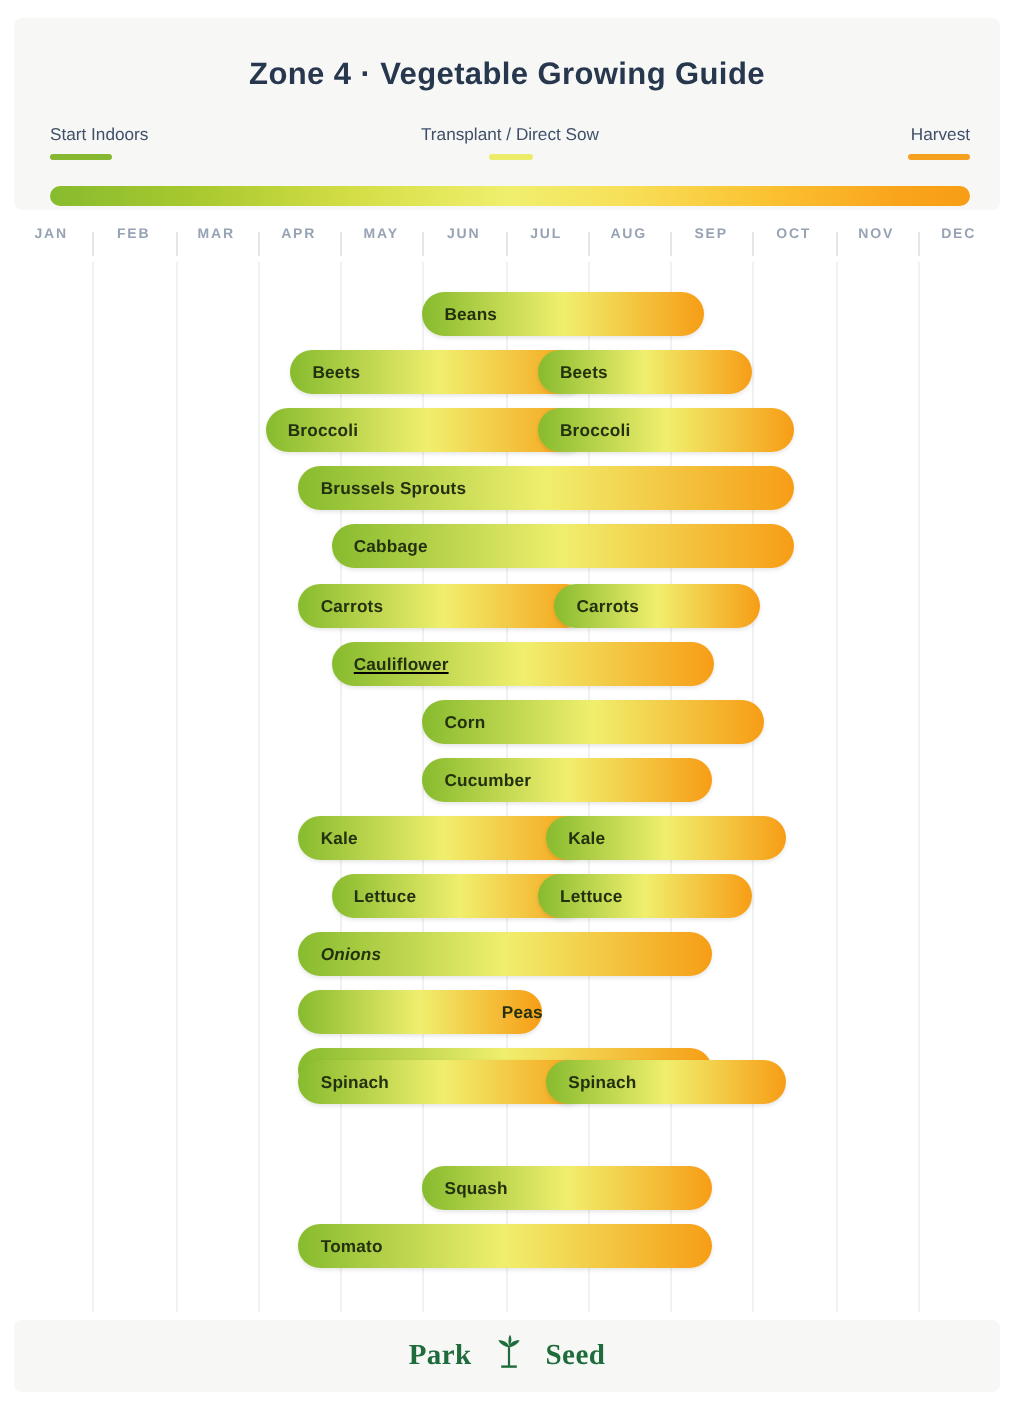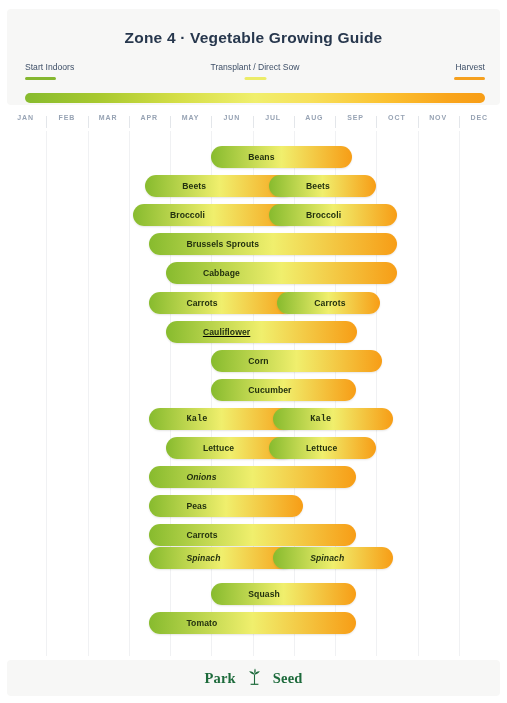--- a/index.html
+++ b/index.html
@@ -48,21 +48,21 @@
   .chart{position:absolute;left:5px;top:131px;width:495px;height:525px;}
   .gridline{position:absolute;top:0;bottom:0;width:1px;background:#f0f1f3;}
   .row{position:absolute;left:0;width:495px;height:22px;}
   .bar{
     position:absolute;top:0;height:22px;border-radius:11px;
     box-shadow:0 1px 2px rgba(0,0,0,.10);
     display:flex;align-items:center;
   }
   .bar-label{
     font-size:8.6px;font-weight:bold;color:#23310f;
-    white-space:nowrap;padding-left:11px;letter-spacing:.1px;margin-left:26px;
+    white-space:nowrap;padding-left:11px;letter-spacing:.1px;
   }
 
   
   .footer{
     position:absolute;left:7px;top:660px;width:493px;height:36px;
     background:#f7f7f6;border-radius:4px;
     display:flex;align-items:center;justify-content:center;
   }
   .logo{display:flex;align-items:center;gap:12px;}
   .logo-word{
@@ -182,21 +182,21 @@
       <div class="row" style="top: 218.7px;">
         <div class="bar" style="left: 206.25px; width: 171px; background: linear-gradient(90deg, rgb(135, 187, 46) 0%, rgb(240, 239, 109) 50%, rgb(247, 157, 22) 100%);">
           <span class="bar-label">Corn</span>
         </div>
       </div>
       <div class="row" style="top: 247.8px;">
         <div class="bar" style="left: 206.25px; width: 144.375px; background: linear-gradient(90deg, rgb(135, 187, 46) 0%, rgb(240, 239, 109) 50%, rgb(247, 157, 22) 100%);">
           <span class="bar-label">Cucumber</span>
         </div>
       </div>
-      <div class="row" style="top: 276.9px; font-family: Liberation Mono, monospace;">
+      <div class="row" style="top: 276.9px;">
         <div class="bar" style="left: 144.375px; width: 144.375px; background: linear-gradient(90deg, rgb(135, 187, 46) 0%, rgb(240, 239, 109) 50%, rgb(247, 157, 22) 100%);">
           <span class="bar-label">Kale</span>
         </div>
         <div class="bar" style="left: 268.125px; width: 119.625px; background: linear-gradient(90deg, rgb(135, 187, 46) 0%, rgb(240, 239, 109) 50%, rgb(247, 157, 22) 100%);">
           <span class="bar-label">Kale</span>
         </div>
       </div>
       <div class="row" style="top: 306px;">
         <div class="bar" style="left: 160.875px; width: 127.875px; background: linear-gradient(90deg, rgb(135, 187, 46) 0%, rgb(240, 239, 109) 50%, rgb(247, 157, 22) 100%);">
           <span class="bar-label">Lettuce</span>
@@ -204,30 +204,30 @@
         <div class="bar" style="left: 264px; width: 107.25px; background: linear-gradient(90deg, rgb(135, 187, 46) 0%, rgb(240, 239, 109) 50%, rgb(247, 157, 22) 100%);">
           <span class="bar-label">Lettuce</span>
         </div>
       </div>
       <div class="row" style="top: 335.1px; font-style: italic;">
         <div class="bar" style="left: 144.375px; width: 206.25px; background: linear-gradient(90deg, rgb(135, 187, 46) 0%, rgb(240, 239, 109) 50%, rgb(247, 157, 22) 100%);">
           <span class="bar-label">Onions</span>
         </div>
       </div>
       <div class="row" style="top: 364.2px;">
-        <div class="bar" style="left: 144.375px; width: 154px; background: linear-gradient(90deg, rgb(135, 187, 46) 0%, rgb(240, 239, 109) 50%, rgb(247, 157, 22) 100%);">
+        <div class="bar" style="left: 144.375px; width: 122px; background: linear-gradient(90deg, rgb(135, 187, 46) 0%, rgb(240, 239, 109) 50%, rgb(247, 157, 22) 100%); justify-content: flex-end;">
           <span class="bar-label">Peas</span>
         </div>
       </div>
       <div class="row" style="top: 393.3px;">
         <div class="bar" style="left: 144.375px; width: 206.25px; background: linear-gradient(90deg, rgb(135, 187, 46) 0%, rgb(240, 239, 109) 50%, rgb(247, 157, 22) 100%);">
           <span class="bar-label">Carrots</span>
         </div>
       </div>
-      <div class="row" style="top: 416px; font-style: italic;">
+      <div class="row" style="top: 399px;">
         <div class="bar" style="left: 144.375px; width: 144.375px; background: linear-gradient(90deg, rgb(135, 187, 46) 0%, rgb(240, 239, 109) 50%, rgb(247, 157, 22) 100%);">
           <span class="bar-label">Spinach</span>
         </div>
         <div class="bar" style="left: 268.125px; width: 119.625px; background: linear-gradient(90deg, rgb(135, 187, 46) 0%, rgb(240, 239, 109) 50%, rgb(247, 157, 22) 100%);">
           <span class="bar-label">Spinach</span>
         </div>
       </div>
       <div class="row" style="top: 451.5px;">
         <div class="bar" style="left: 206.25px; width: 144.375px; background: linear-gradient(90deg, rgb(135, 187, 46) 0%, rgb(240, 239, 109) 50%, rgb(247, 157, 22) 100%);">
           <span class="bar-label">Squash</span>

